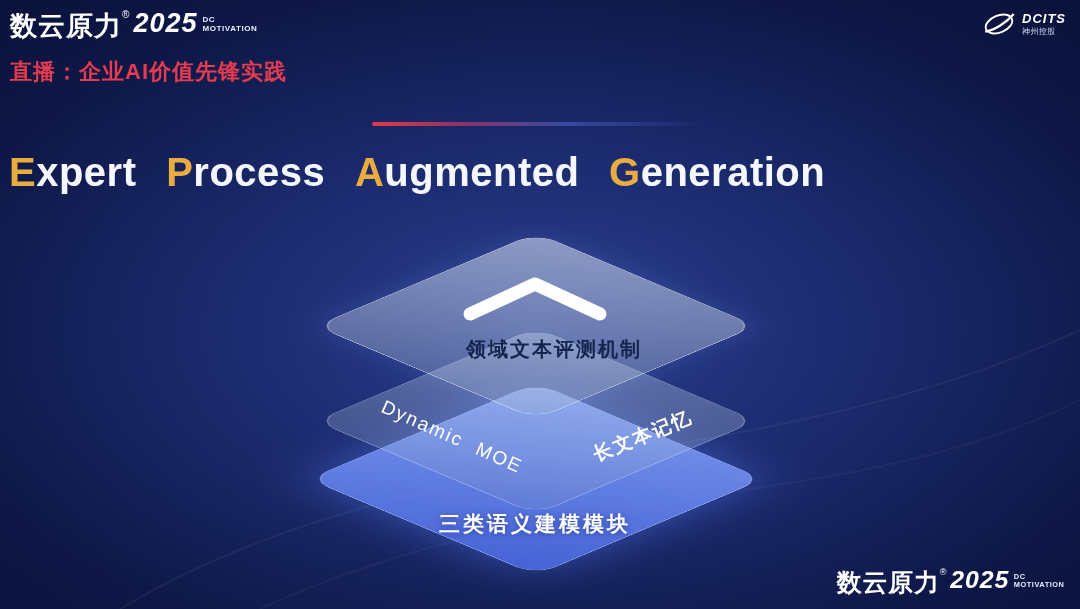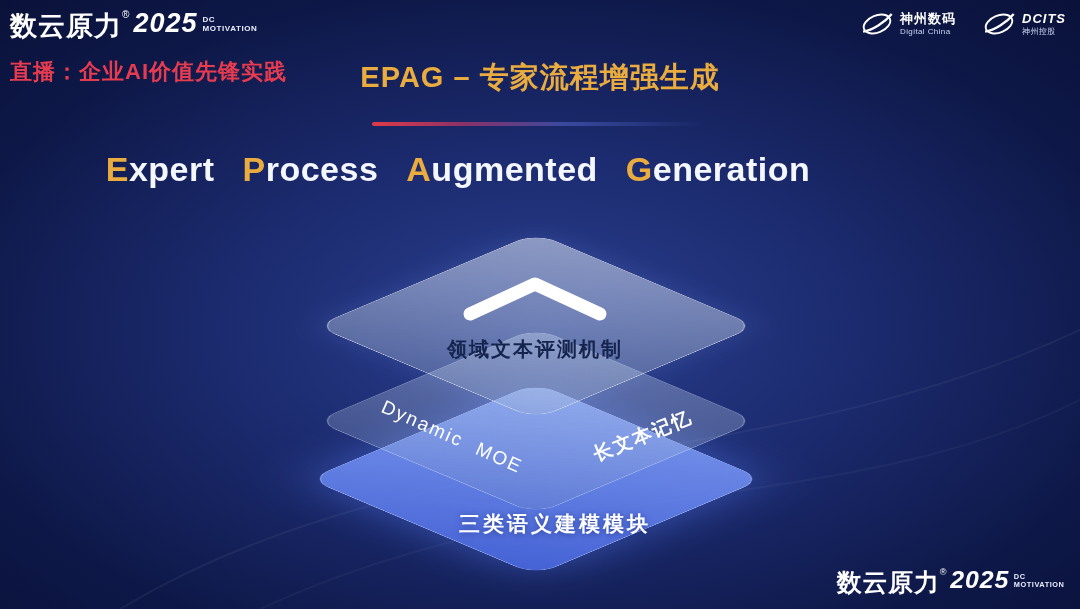--- a/index.html
+++ b/index.html
@@ -21,51 +21,51 @@
   .brand-reg{font-size:10px;margin-top:1px;}
   .brand-year{font-size:27px;font-weight:bold;font-style:italic;margin-left:4px;letter-spacing:1px;}
   .brand-sub{display:flex;flex-direction:column;font-size:8px;line-height:1.15;margin-left:5px;margin-top:7px;letter-spacing:.6px;color:#e9eeff;font-weight:bold;}
   
   .live-badge{position:absolute;left:10px;top:57px;color:#e73c50;font-size:22px;font-weight:bold;letter-spacing:1px;}
   
   .page-title{position:absolute;left:0;top:58px;width:1080px;text-align:center;
     color:#eaac3f;font-size:29px;font-weight:bold;letter-spacing:1px;}
   .divider{position:absolute;left:372px;top:122px;width:330px;height:4px;border-radius:2px;
     background:linear-gradient(90deg,#e03a48 0%,#8a3168 28%,#3a4a9f 58%,rgba(26,42,110,.15) 100%);}
-  .subtitle{position:absolute;left:0;top:150px;width:916px;text-align:center;
-    color:#f5f7ff;font-size:34px;font-weight:600;letter-spacing:.5px;}
+  .subtitle{position:absolute;left:0;top:150px;width:916px;text-align:left;
+    color:#f5f7ff;font-size:40px;font-weight:600;letter-spacing:.5px;}
   .subtitle .word{display:inline-block;margin:0 9px;}
   .subtitle .initial{color:#eaac3f;}
   
   .layer{position:absolute;border-radius:28px;}
   .layer-top{left:380px;top:170px;width:310px;height:310px;z-index:3;
     transform:rotateX(65deg) rotateZ(45deg);
     background:linear-gradient(145deg,rgba(228,238,252,.55),rgba(150,172,208,.28));
     border:1.5px solid rgba(255,255,255,.55);
     box-shadow:0 0 40px rgba(130,160,255,.18);}
   .layer-mid{left:380px;top:265px;width:310px;height:310px;z-index:2;
     transform:rotateX(65deg) rotateZ(45deg);
     background:linear-gradient(145deg,rgba(205,220,242,.38),rgba(115,140,185,.22));
     border:1.5px solid rgba(230,240,255,.42);}
   .layer-bottom{left:375px;top:318px;width:320px;height:320px;z-index:1;
     transform:rotateX(65deg) rotateZ(45deg);
     background:linear-gradient(145deg,rgba(132,162,245,.95),rgba(72,102,222,.92));
     border:1.5px solid rgba(185,205,255,.6);
     box-shadow:0 0 70px rgba(90,130,255,.45);}
   .overlay{position:absolute;z-index:6;white-space:nowrap;}
   .chevron{left:460px;top:270px;}
-  .label-top{left:535px;top:336px;transform:translateX(-50%);
+  .label-top{left:554px;top:336px;transform:translateX(-50%);
     color:#15244d;font-size:20px;font-weight:bold;letter-spacing:2px;}
   .label-mid-left{left:452px;top:437px;transform:translate(-50%,-50%) rotate(24deg);
     color:#fff;font-size:19px;letter-spacing:2px;word-spacing:8px;}
   .label-mid-right{left:643px;top:436px;transform:translate(-50%,-50%) rotate(-22deg);
     color:#fff;font-size:19px;font-weight:bold;letter-spacing:2px;}
   .label-bottom{left:535px;top:510px;transform:translateX(-50%);
     color:#fff;font-size:21px;font-weight:bold;letter-spacing:3px;
-    text-shadow:0 1px 6px rgba(20,40,120,.6);margin-left:20px;}
+    text-shadow:0 1px 6px rgba(20,40,120,.6);}
   
   .partners{position:absolute;right:14px;top:10px;display:flex;gap:26px;align-items:center;z-index:7;}
   .partner{display:flex;align-items:center;gap:6px;color:#fff;}
   .partner-text{display:flex;flex-direction:column;line-height:1.15;}
   .partner-line1{font-size:13px;font-weight:bold;letter-spacing:1px;}
   .partner-line2{font-size:8px;color:#ccd8f5;letter-spacing:.4px;}
   .waves{position:absolute;left:0;top:0;z-index:0;pointer-events:none;}
 </style>
 </head>
 <body>
@@ -82,21 +82,20 @@
     <span class="brand-reg">®</span>
     <span class="brand-year">2025</span>
     <span class="brand-sub">
       <span>DC</span>
       <span>MOTIVATION</span>
     </span>
   </div>
 
   <div class="live-badge">直播：企业AI价值先锋实践</div>
 
-  <div class="page-title">EPAG – 专家流程增强生成</div>
   <div class="divider"></div>
 
   <div class="subtitle">
     <span class="word"><span class="initial">E</span><span>xpert</span></span>
     <span class="word"><span class="initial">P</span><span>rocess</span></span>
     <span class="word"><span class="initial">A</span><span>ugmented</span></span>
     <span class="word"><span class="initial">G</span><span>eneration</span></span>
   </div>
 
   <div class="layer layer-bottom"></div>
@@ -111,30 +110,20 @@
   <div class="overlay label-mid-right">长文本记忆</div>
   <div class="overlay label-bottom">三类语义建模模块</div>
 
   <div class="partners">
     <div class="partner">
       <svg width="34" height="28" viewBox="0 0 44 36">
         <ellipse cx="22" cy="18" rx="18" ry="11" transform="rotate(-22 22 18)" fill="none" stroke="#ffffff" stroke-width="2.4"></ellipse>
         <path d="M4 28 C 16 26, 32 16, 41 5" fill="none" stroke="#ffffff" stroke-width="3"></path>
       </svg>
       <span class="partner-text">
-        <span class="partner-line1">神州数码</span>
-        <span class="partner-line2">Digital China</span>
-      </span>
-    </div>
-    <div class="partner">
-      <svg width="34" height="28" viewBox="0 0 44 36">
-        <ellipse cx="22" cy="18" rx="18" ry="11" transform="rotate(-22 22 18)" fill="none" stroke="#ffffff" stroke-width="2.4"></ellipse>
-        <path d="M4 28 C 16 26, 32 16, 41 5" fill="none" stroke="#ffffff" stroke-width="3"></path>
-      </svg>
-      <span class="partner-text">
         <span class="partner-line1" style="font-style:italic">DCITS</span>
         <span class="partner-line2">神州控股</span>
       </span>
     </div>
   </div>
 
   <div class="brand brand-bottom">
     <span class="brand-name">数云原力</span>
     <span class="brand-reg">®</span>
     <span class="brand-year">2025</span>

